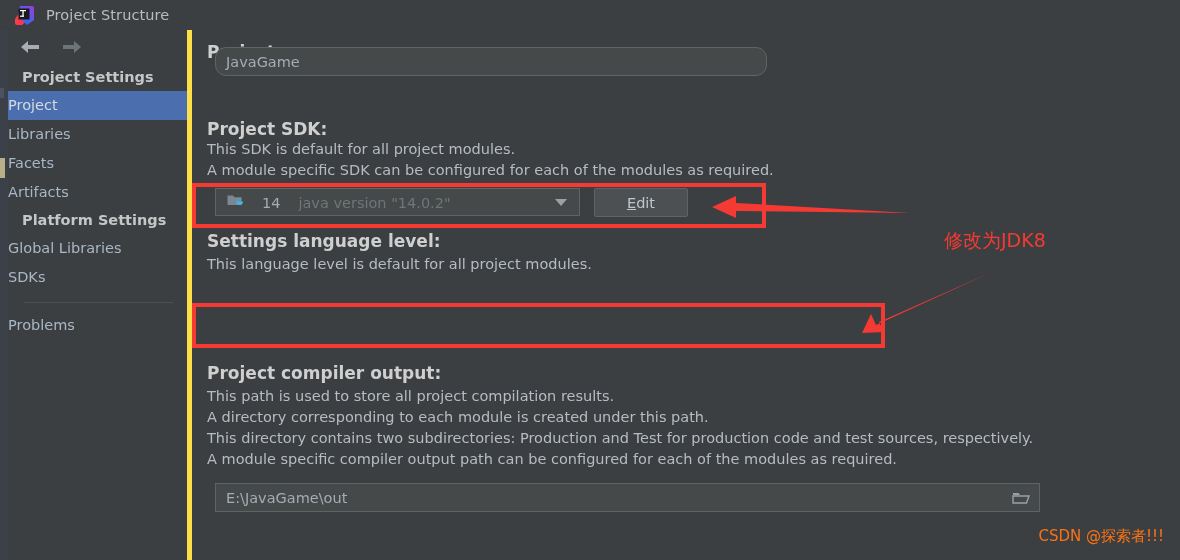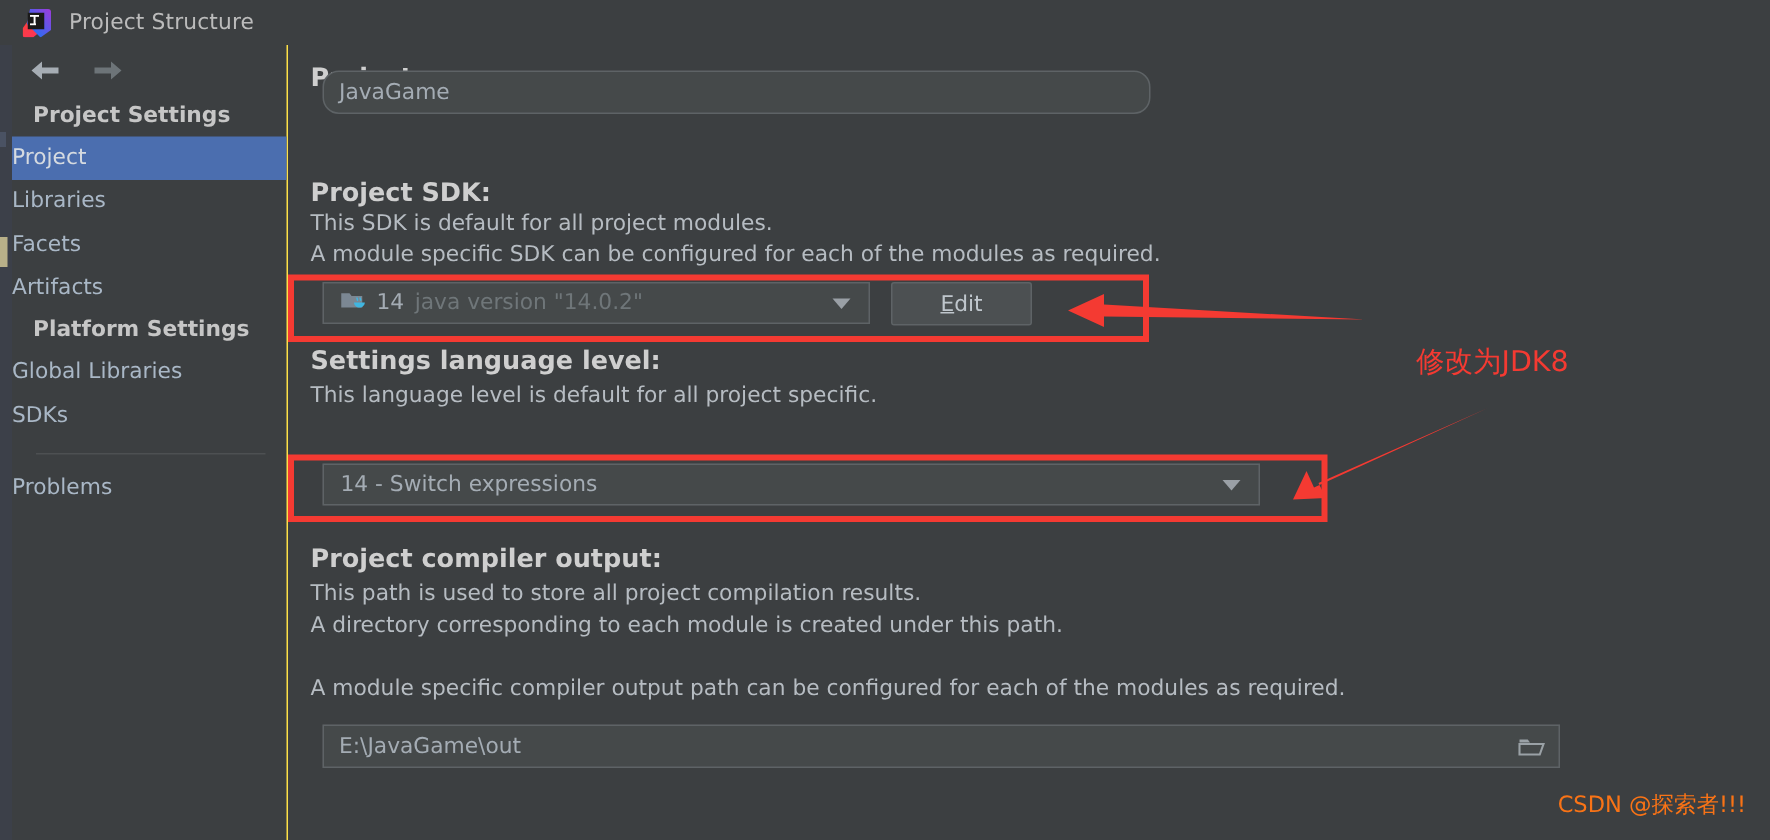--- a/index.html
+++ b/index.html
@@ -60,21 +60,21 @@
     position: absolute; left: 0; top: 128px;
     width: 5px; height: 20px; background: #b8b089;
   }
 
   
   .sidebar {
     position: absolute;
     left: 8px; top: 30px;
     width: 184px; height: 530px;
     background: #3c3f41;
-    border-right: 1px solid #fde047;
+    border-right: 5px solid #fde047;
     box-sizing: border-box;
   }
   .navrow {
     height: 34px;
     display: flex;
     align-items: center;
     padding-left: 10px;
     gap: 18px;
   }
   .navarrow {
@@ -154,22 +154,22 @@
     border: 1px solid #5e6366;
     box-sizing: border-box;
     display: flex;
     align-items: center;
     font-size: 14.5px;
     color: #a4acb4;
   }
   .combo .combo-text {
     padding-left: 11px;
     display: flex;
-    align-items: center;
-    gap: 7px;
+    align-items: flex-end;
+    gap: 18px;
     white-space: nowrap;
   }
   .combo .combo-sub { color: #6f7679; }
   .combo .combo-arrow {
     margin-left: auto;
     margin-right: 12px;
     width: 0; height: 0;
     border-left: 6px solid transparent;
     border-right: 6px solid transparent;
     border-top: 7px solid #9aa0a6;
@@ -306,30 +306,27 @@
       </div>
       <div class="combo-arrow"></div>
     </div>
 
     <div class="btn" style="left:401px; top:158px; width:94px; height:29px;">
       <span class="mn">E</span>
         <span>dit</span>
     </div>
 
     <div class="section-label" style="left:14px; top:201px;">Settings language level:</div>
-    <div class="desc" style="left:14px; top:226px;">This language level is default for all project specific.</div>
-
-    <div class="combo" style="left:22px; top:279px; width:625px; height:28px;">
-      <div class="combo-text">14 - Switch expressions</div>
-      <div class="combo-arrow"></div>
-    </div>
+    <div class="desc" style="left:14px; top:226px;">This language level is default for all project modules.</div>
+
 
     <div class="section-label" style="left:14px; top:333px;">Project compiler output:</div>
     <div class="desc" style="left:14px; top:358px;">This path is used to store all project compilation results.</div>
     <div class="desc" style="left:14px; top:379px;">A directory corresponding to each module is created under this path.</div>
+    <div class="desc" style="left:14px; top:400px;">This directory contains two subdirectories: Production and Test for production code and test sources, respectively.</div>
     <div class="desc" style="left:14px; top:421px;">A module specific compiler output path can be configured for each of the modules as required.</div>
 
     <div class="textfield" style="left:22px; top:453px; width:825px; height:29px;">
       <span>E:\JavaGame\out</span>
       <span class="folder-btn">
         <svg width="18" height="15" viewBox="0 0 18 15">
           <path d="M1 3 L6.5 3 L8 5 L1 5 Z" fill="#9aa1a6"></path>
           <path d="M1 6 L17 6 L14.5 13 L1 13 Z" fill="none" stroke="#9aa1a6" stroke-width="1.4"></path>
         </svg>
       </span>

